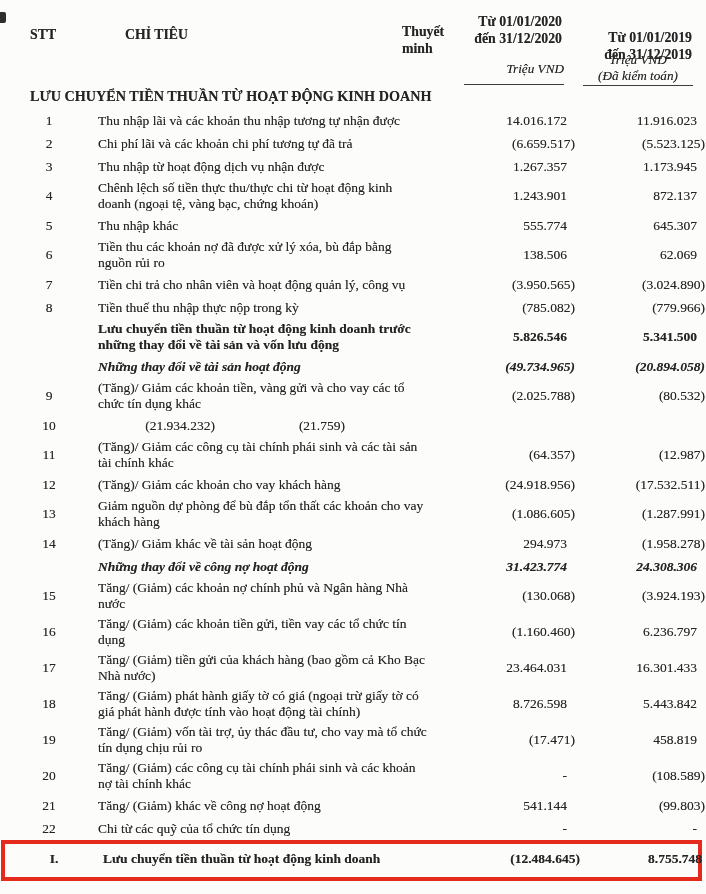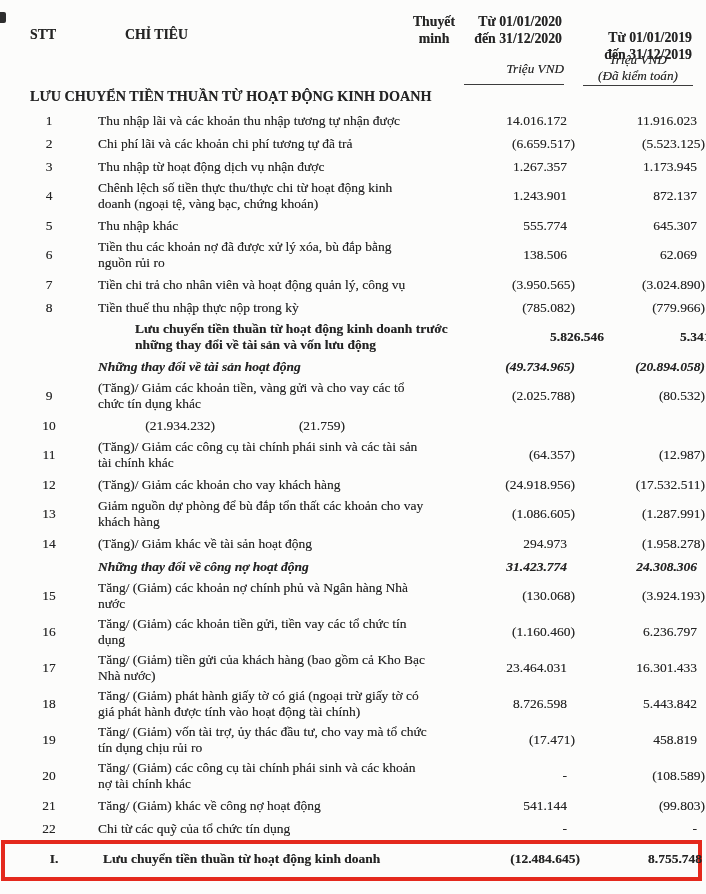--- a/index.html
+++ b/index.html
@@ -15,42 +15,42 @@
     color: var(--ink);
     font-family: "Liberation Serif", "DejaVu Serif", serif;
     text-shadow: 0 0 0.4px rgba(30,30,30,.45);
   }
   .page { position: relative; width: 706px; height: 894px; }
 
   
   .hdr { position: absolute; font-weight: bold; font-size: 13.8px; line-height: 17px; }
   #h-stt     { left: 30px;  top: 26px; }
   #h-chitieu { left: 85px;  top: 26px; margin-left: 40px; }
-  #h-note    { left: 402px; top: 13px; width: 64px;  text-align: center; }
+  #h-note    { left: 402px; top: 23px; width: 64px;  text-align: left; }
   #h-2020    { left: 438px; top: 13px; width: 124px; text-align: right; }
   #h-2019    { left: 568px; top: 29px; width: 124px; text-align: right; }
 
   .unit { position: absolute; font-style: italic; font-size: 13.2px;
           border-bottom: 1.4px solid #3c3c3c; }
   #u-2020 { left: 464px; top: 61px; width: 100px; text-align: right;  padding-bottom: 7px; }
   #u-2019 { left: 583px; top: 52px; width: 110px; text-align: center; line-height: 15.5px; padding-bottom: 2px; }
 
   #section-title { position: absolute; left: 30px; top: 88px;
                    font-weight: bold; font-size: 14.2px; }
 
   
   #rows-wrap { position: absolute; left: 0; top: 109px; width: 706px; }
   .row { display: flex; align-items: center; padding: 2px 0; min-height: 23px; font-size: 13.5px; }
   .c-stt   { width: 38px;  margin-left: 30px; text-align: center; flex: none; line-height: 16px; }
   .c-label { width: 330px; margin-left: 30px; flex: none; line-height: 16px; }
   .c-v1    { width: 147px; text-align: right; flex: none; line-height: 16px; }
   .c-v2    { width: 130px; text-align: right; flex: none; line-height: 16px; }
   .no-paren { padding-right: 8px; }
 
-  .style-bold        { font-weight: bold; padding-left: 37px; }
+  .style-bold        { font-weight: bold; }
   .style-bold-italic { font-weight: bold; font-style: italic; }
   .style-total       { font-weight: bold; }
 
   #total-box { margin: 0 4px 0 1px; border: 4px solid var(--accent); padding: 3px 0 7px; }
 
   #scan-mark { position: absolute; left: 0; top: 12px; width: 6px; height: 11px;
                background: #2e2e2e; border-radius: 0 2px 2px 0; }
 </style>
 </head>
 <body>

